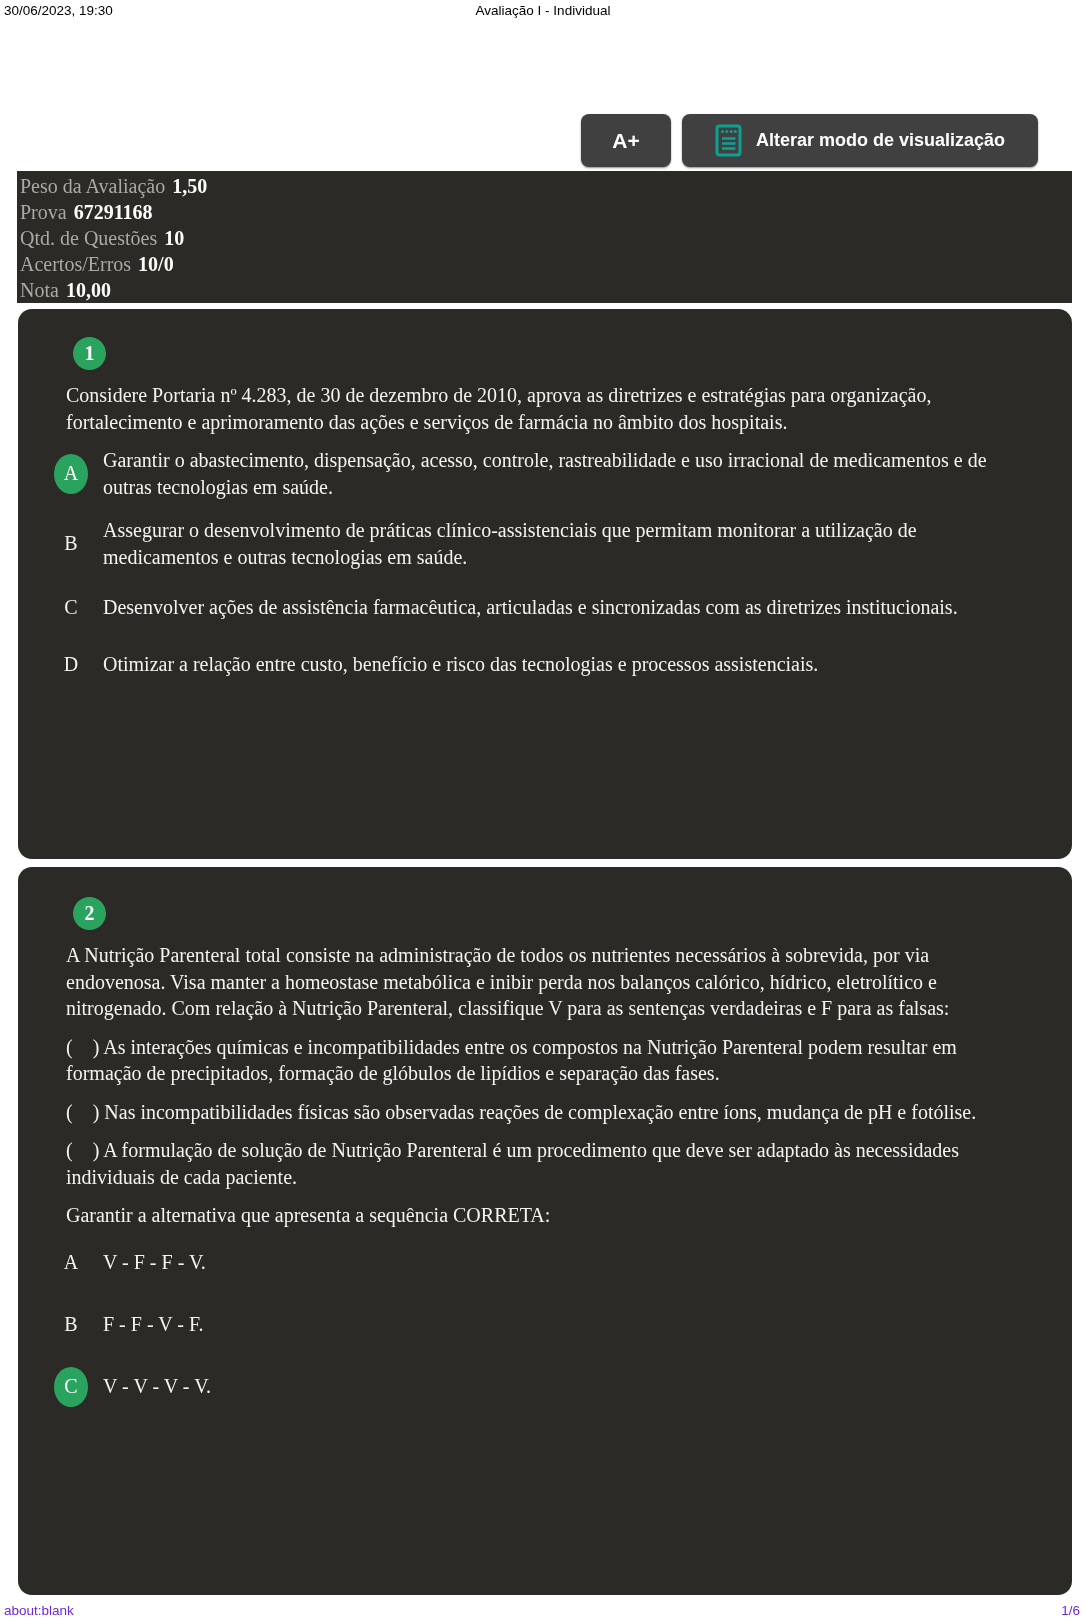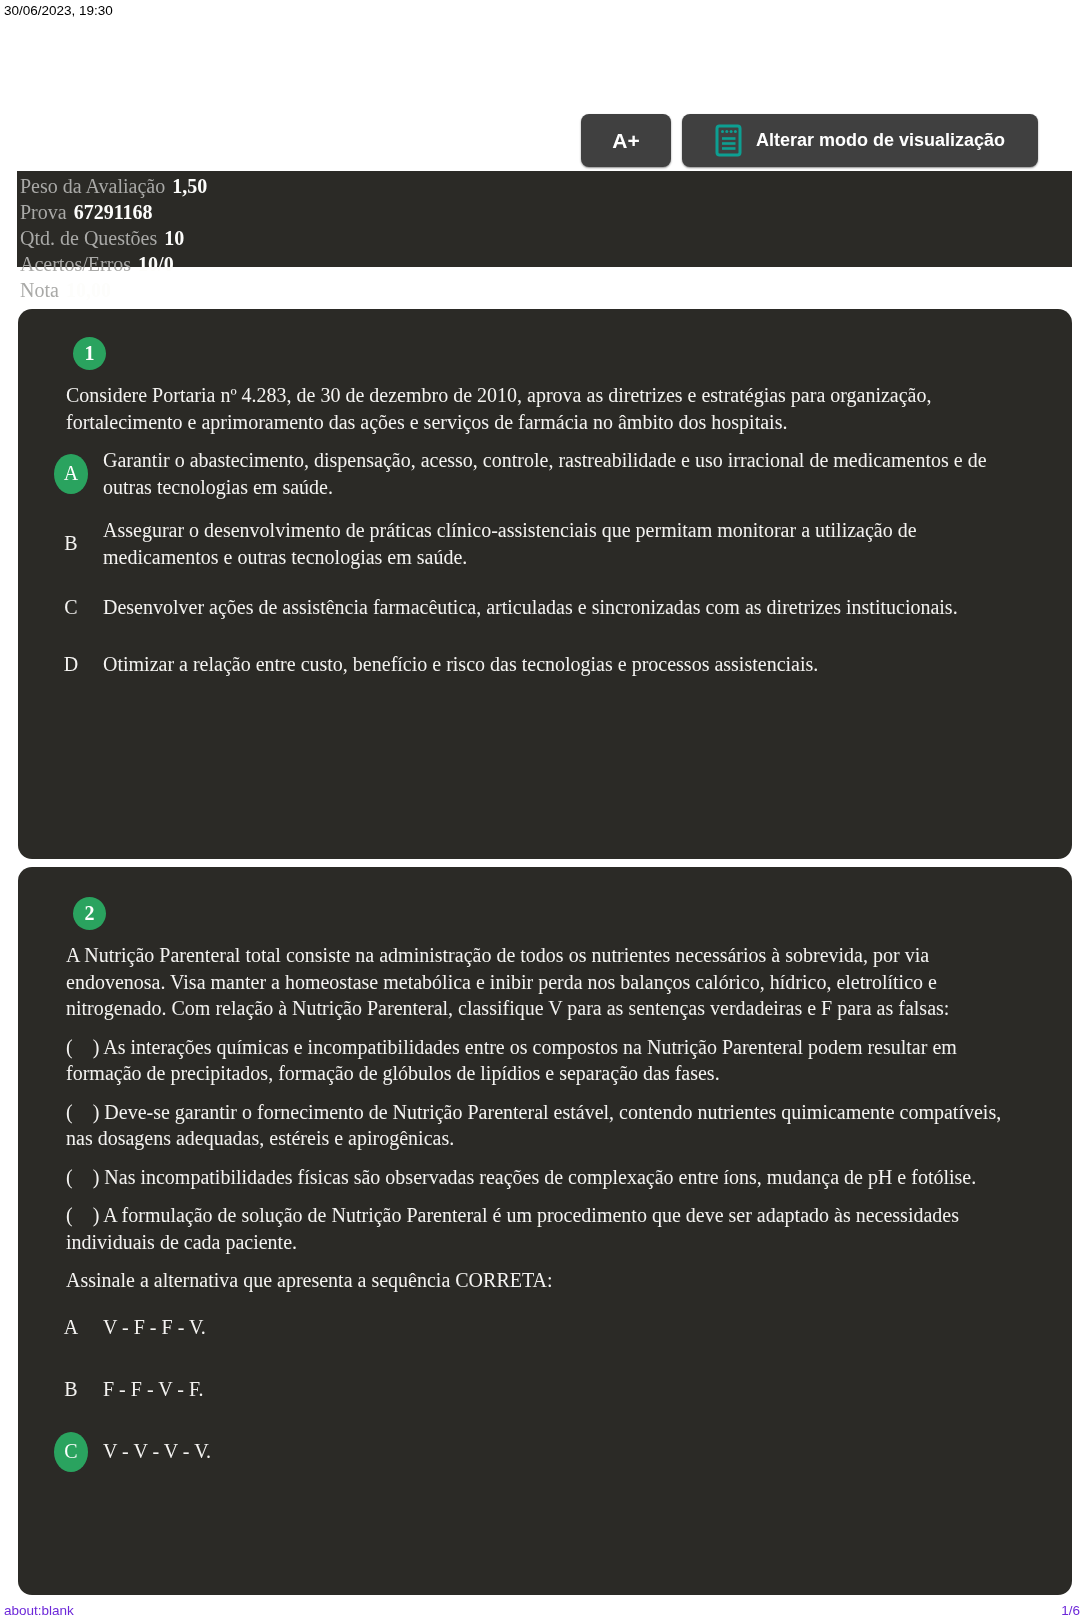--- a/index.html
+++ b/index.html
@@ -27,21 +27,21 @@
     background:var(--button-bg);color:#fff;border:none;border-radius:8px;
     font-family:"Liberation Sans",sans-serif;font-weight:bold;
     display:flex;align-items:center;justify-content:center;cursor:pointer;
     box-shadow:0 1px 2px rgba(0,0,0,.45);
   }
   .btn-fontsize{width:90px;height:53px;font-size:21px;}
   .btn-viewmode{width:356px;height:53px;font-size:18px;gap:14px;padding:0 10px;}
   .view-icon{color:var(--icon-teal);display:flex;align-items:center;}
   
   .summary{
-    position:absolute;left:17px;top:171px;width:1055px;height:96px;
+    position:absolute;left:17px;top:171px;width:1055px;height:132px;
     background:var(--card-bg);padding:2px 0 0 3px;
     font-family:"Liberation Serif",serif;font-size:20px;line-height:26px;
   }
   .summary-row{white-space:nowrap;}
   .summary-label{color:#a9a9a7;margin-right:7px;}
   .summary-value{color:#fdfdfb;font-weight:bold;}
   
   .card{
     position:absolute;left:18px;width:1054px;background:var(--card-bg);
     border-radius:14px;padding:28px 58px 0 36px;
@@ -65,20 +65,21 @@
     font-size:20px;color:#f4f3f1;border-radius:50%;
   }
   .option.selected .opt-badge{background:var(--accent-green);color:#fff;}
   .opt-text{font-size:20px;line-height:26.5px;flex:1;}
 </style>
 </head>
 <body>
 
 <div class="print-header">
   <span class="ph-date">30/06/2023, 19:30</span>
+  <span class="ph-title">Avaliação I - Individual</span>
 </div>
 
 <div class="toolbar">
   <button class="btn btn-fontsize">A+</button>
   <button class="btn btn-viewmode">
     <span class="view-icon">
       <svg width="27" height="33" viewBox="0 0 27 33" fill="none">
         <rect x="2" y="2" width="23" height="29" rx="2.5" stroke="currentColor" stroke-width="3"></rect>
         <circle cx="7.5" cy="7.6" r="1.5" fill="currentColor"></circle>
         <circle cx="11.8" cy="7.6" r="1.5" fill="currentColor"></circle>
@@ -134,24 +135,23 @@
       <span class="opt-text">Otimizar a relação entre custo, benefício e risco das tecnologias e processos assistenciais.</span>
     </div>
   </div>
 </div>
 
 <div class="card card-q2">
   <div class="qnum">2</div>
   <div class="qtext">
     <p>A Nutrição Parenteral total consiste na administração de todos os nutrientes necessários à sobrevida, por via endovenosa. Visa manter a homeostase metabólica e inibir perda nos balanços calórico, hídrico, eletrolítico e nitrogenado. Com relação à Nutrição Parenteral, classifique V para as sentenças verdadeiras e F para as falsas:</p>
     <p>(    ) As interações químicas e incompatibilidades entre os compostos na Nutrição Parenteral podem resultar em formação de precipitados, formação de glóbulos de lipídios e separação das fases.</p>
-    <p>(    ) Deve-se garantir o fornecimento de Nutrição Parenteral estável, contendo nutrientes quimicamente compatíveis, nas dosagens adequadas, estéreis e apirogênicas.</p>
     <p>(    ) Nas incompatibilidades físicas são observadas reações de complexação entre íons, mudança de pH e fotólise.</p>
     <p>(    ) A formulação de solução de Nutrição Parenteral é um procedimento que deve ser adaptado às necessidades individuais de cada paciente.</p>
-    <p>Assinale a alternativa que apresenta a sequência CORRETA:</p>
+    <p>Garantir a alternativa que apresenta a sequência CORRETA:</p>
   </div>
   <div class="options">
     <div class="option">
       <span class="opt-badge">A</span>
       <span class="opt-text">V - F - F - V.</span>
     </div>
     <div class="option">
       <span class="opt-badge">B</span>
       <span class="opt-text">F - F - V - F.</span>
     </div>

